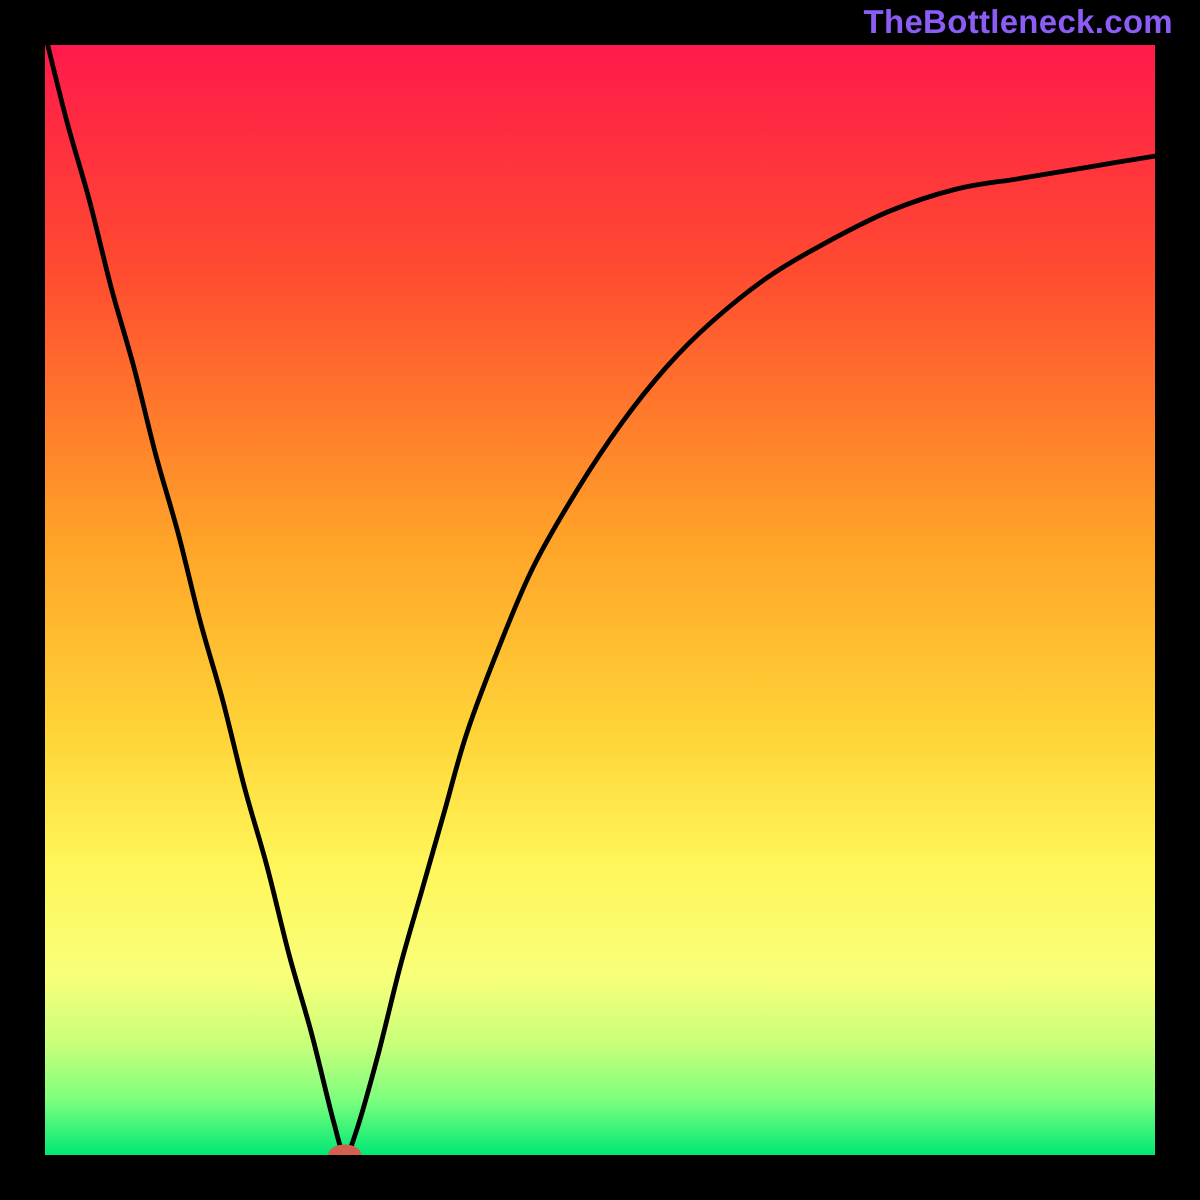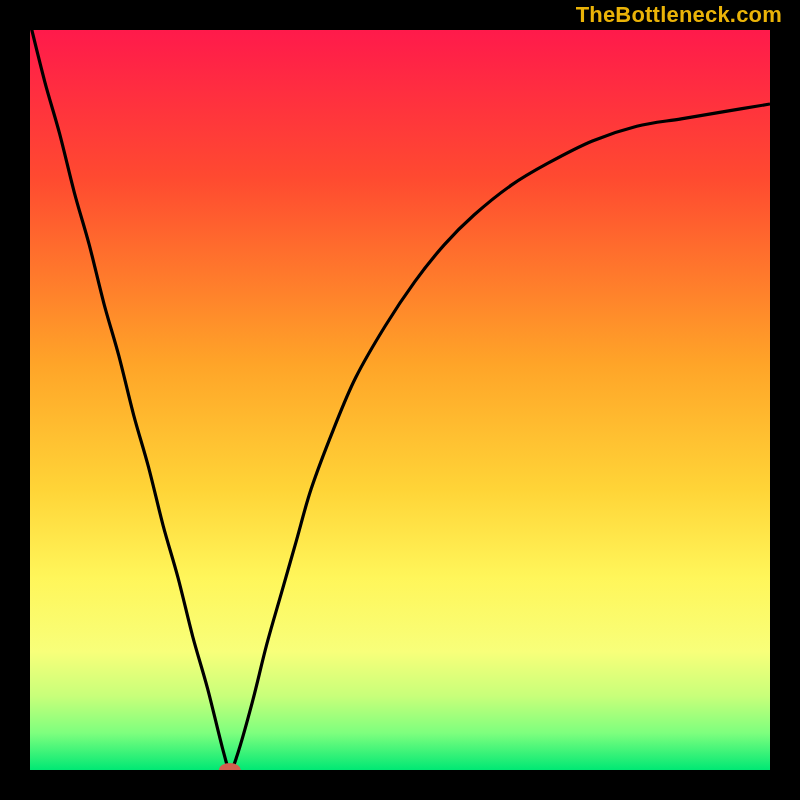--- a/index.html
+++ b/index.html
@@ -16,21 +16,21 @@
     top: 0;
     left: 0;
     width: 800px;
     height: 800px;
     background: #000;
   }
   .watermark {
     position: absolute;
     top: 2px;
     right: 18px;
-    color: #eab308;
+    color: #8b5cf6;
     font-size: 22px;
     font-weight: 600;
     letter-spacing: 0.2px;
     margin-left: 13px;
   }
   svg {
     position: absolute;
     top: 0;
     left: 0;
   }

